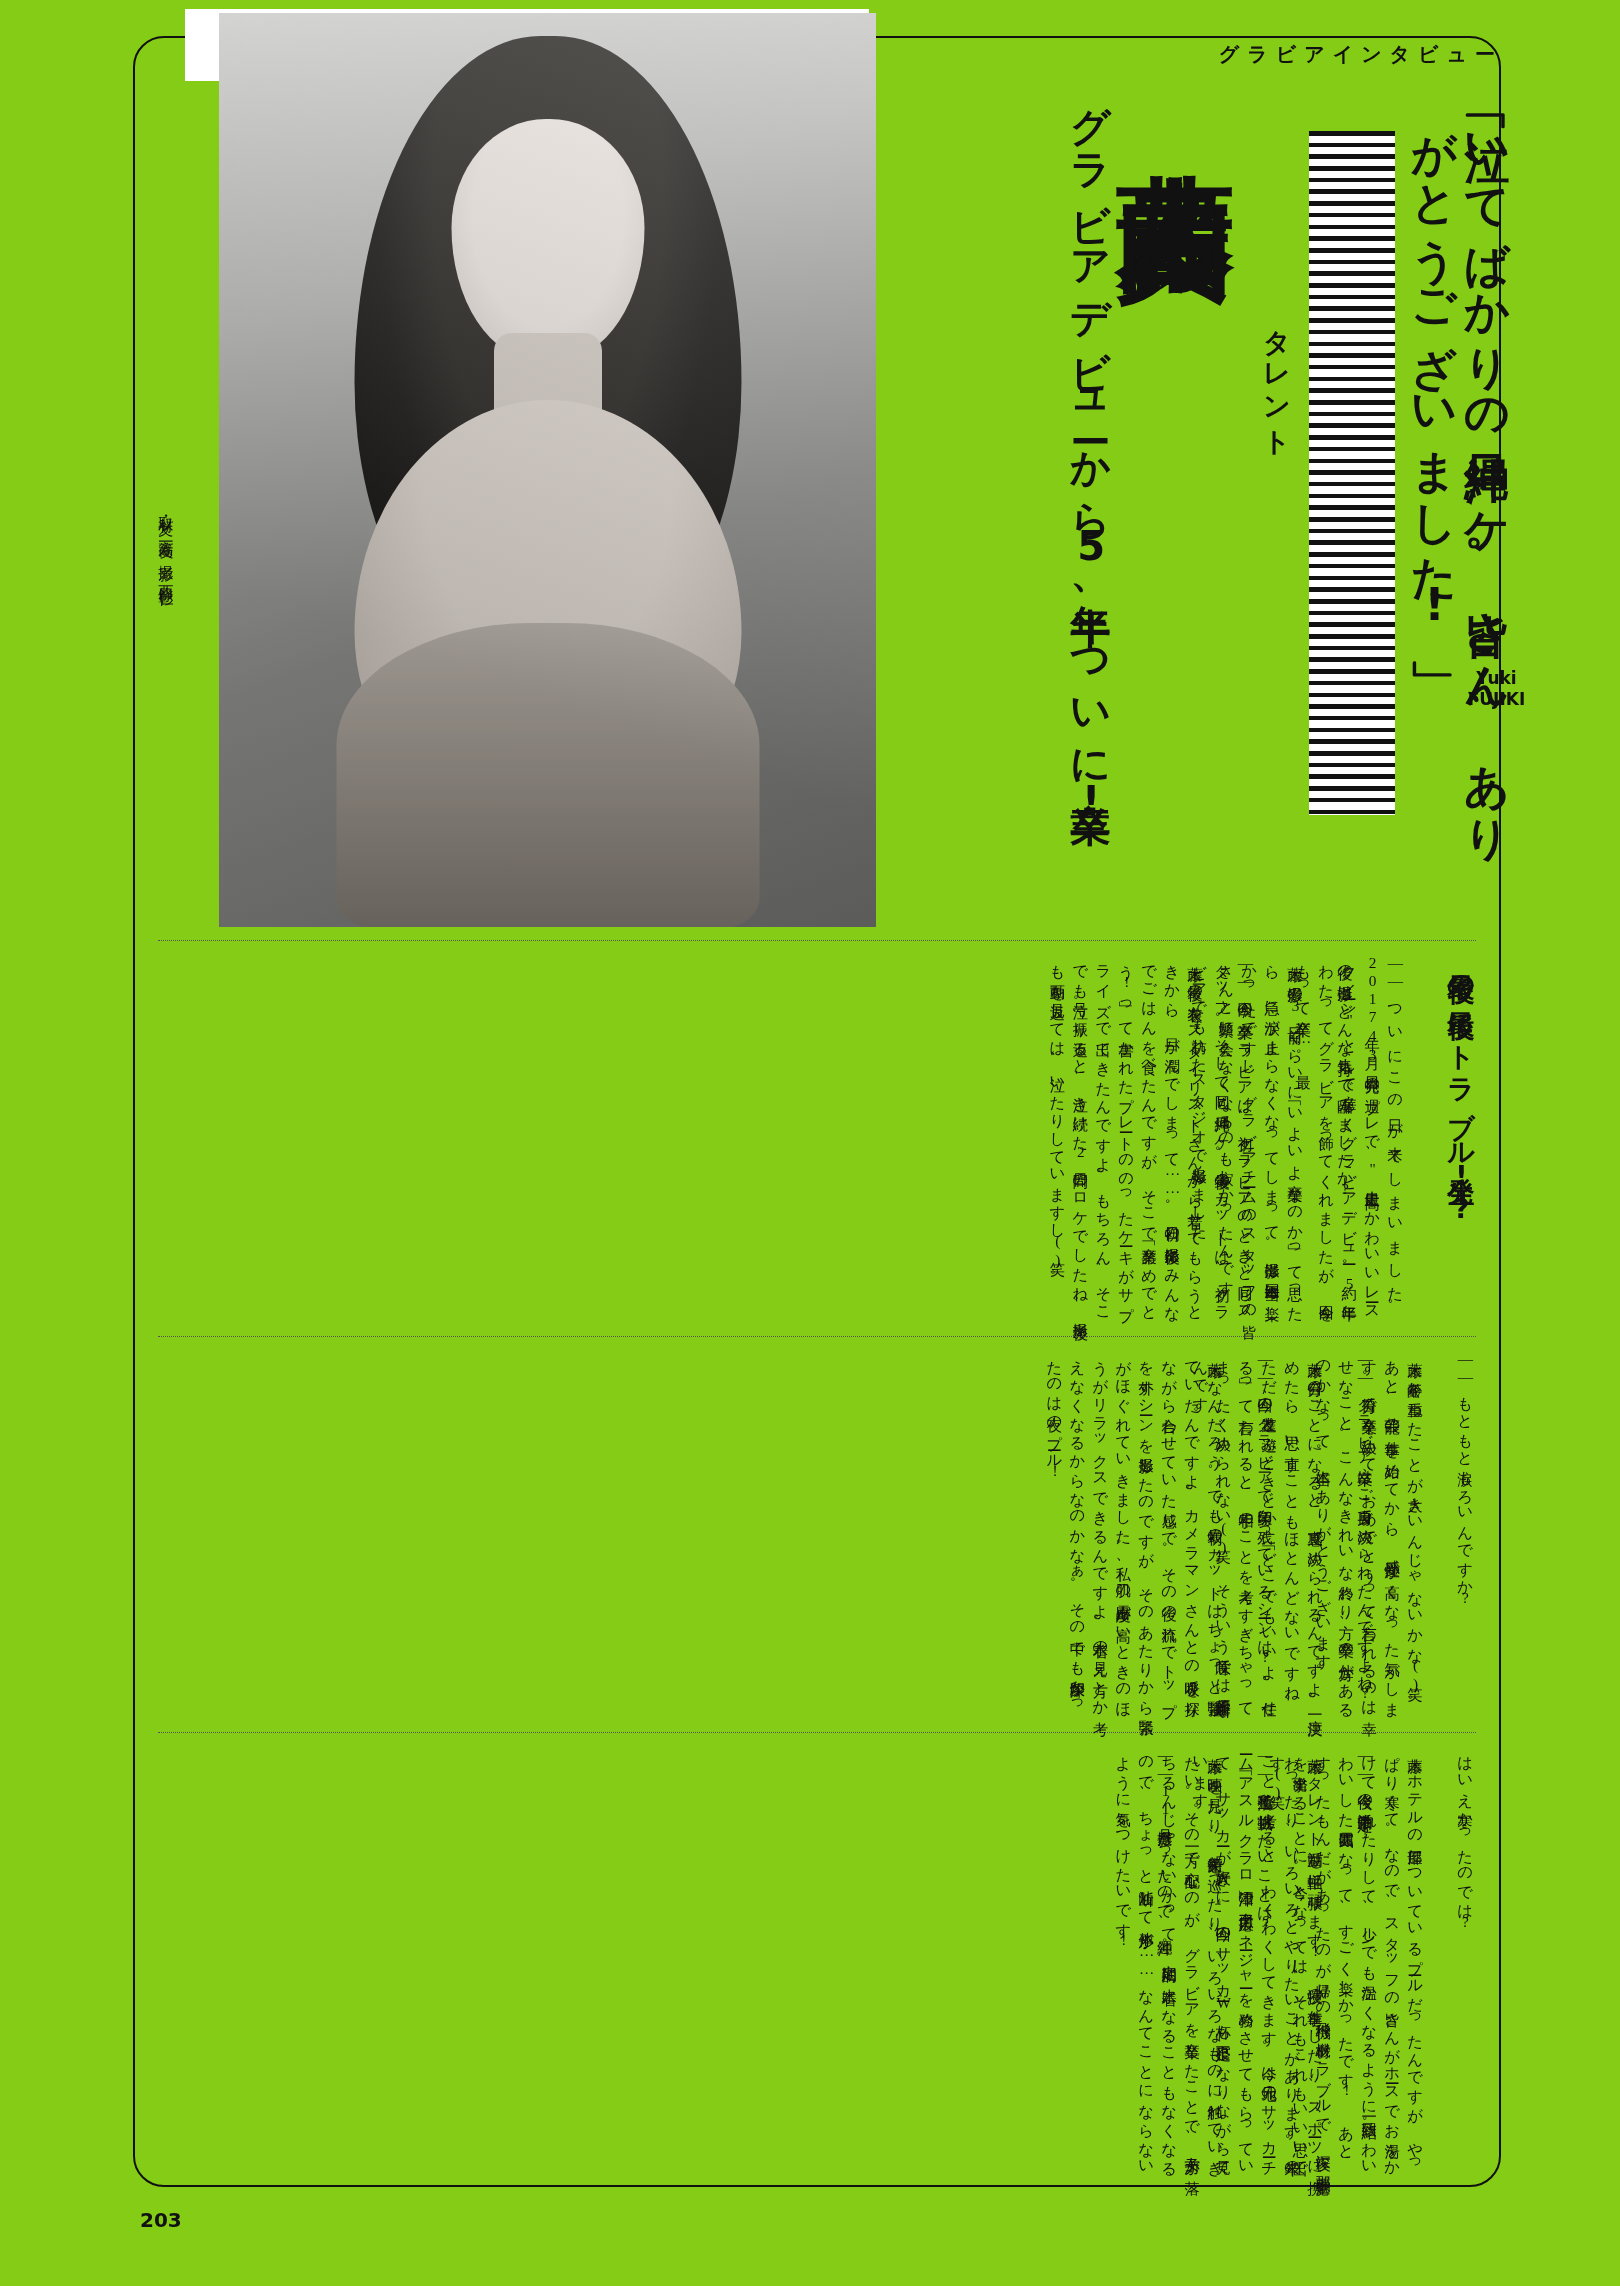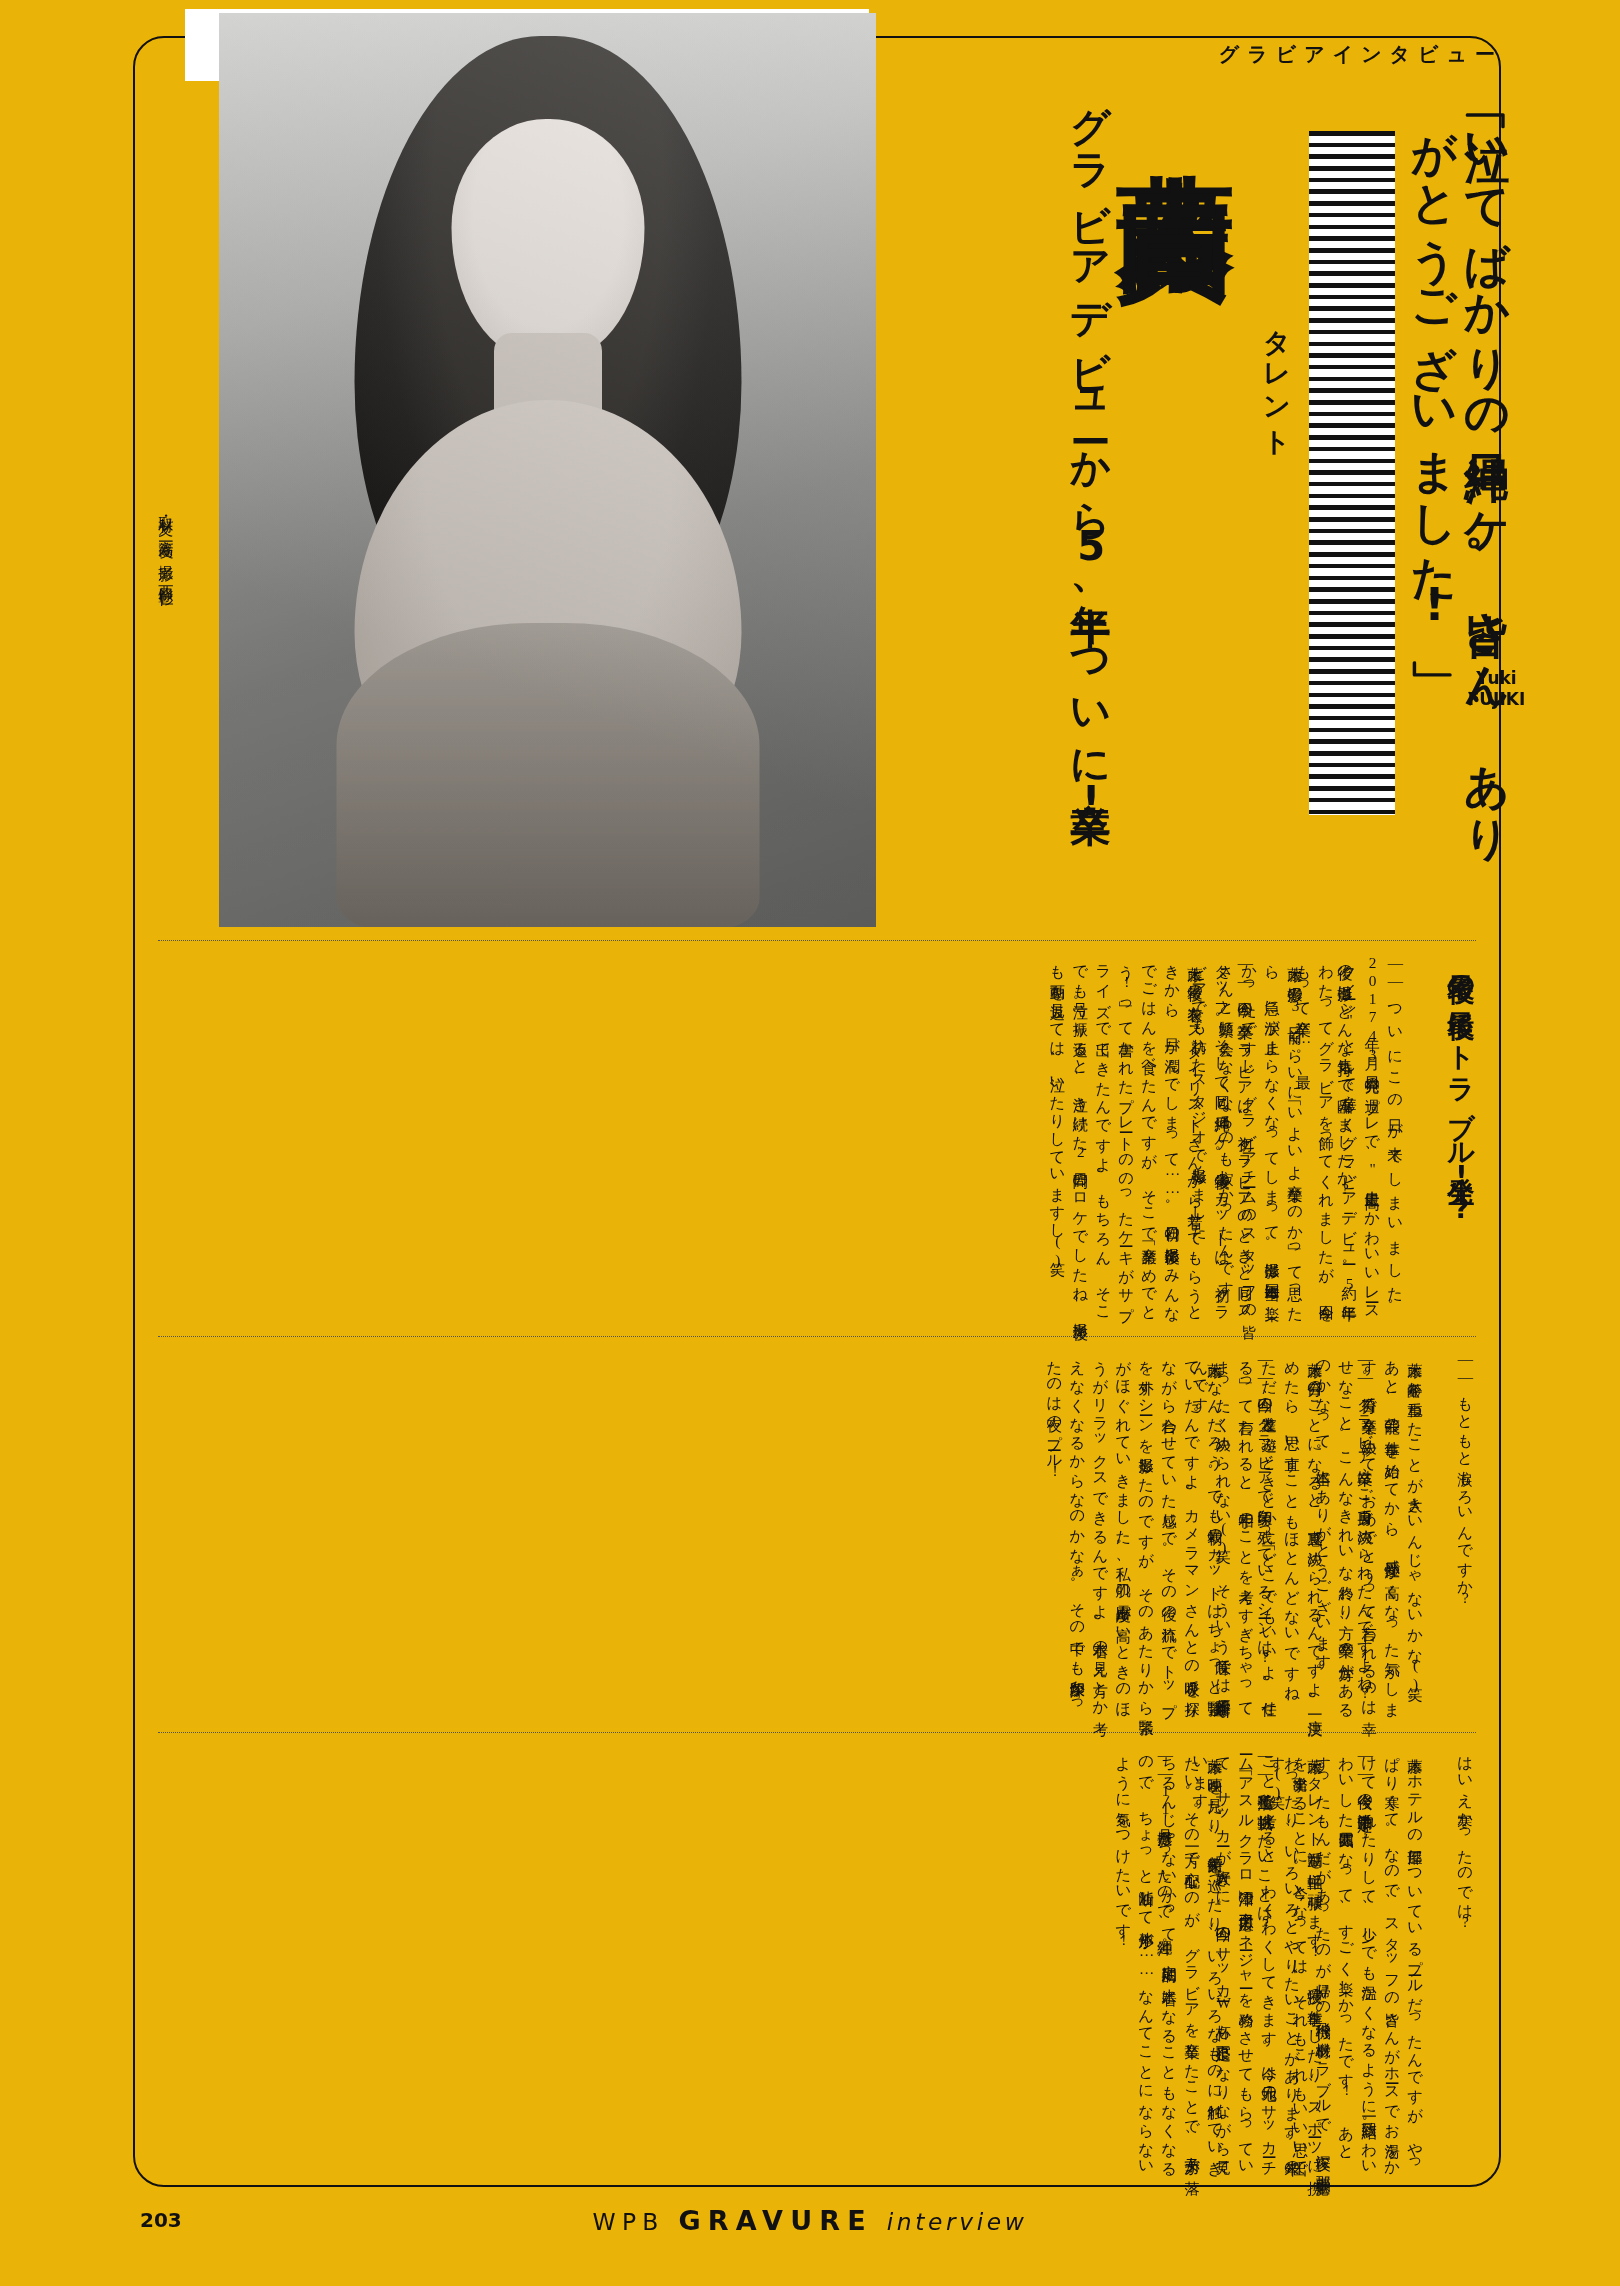--- a/index.html
+++ b/index.html
@@ -3,21 +3,21 @@
 <meta charset="utf-8">
 <style>
   html,body{margin:0;padding:0;background:#ffffff;}
   body{
     width:1620px;height:2286px;
     font-family:"Liberation Serif","DejaVu Serif",serif;
     color:#111;
     position:relative;
     overflow:hidden;
   }
-  .page{position:absolute;inset:0;background:#eab308;text-decoration:underline;}
+  .page{position:absolute;inset:0;background:#84cc16;text-decoration:underline;}
 
   
   .frame{
     position:absolute;
     left:133px;top:36px;width:1368px;height:2151px;
     border:2.7px solid #111;
     border-radius:31px;
     box-sizing:border-box;
   }
   
@@ -222,20 +222,15 @@
       <div class="col vt">藤木　ホテルの部屋についているプールだったんですが、やっぱり寒くて。なので、スタッフの皆さんがホースでお湯をかけてくれたりして、少しでも温かくなるように一致団結。わいわいした雰囲気になって、すごく楽しかったです!　あと、すったもんだがあったのが帰りの飛行機。機材トラブルで、深夜に那覇空港を出発することに。今となっては、それもこれもいい思い出です(笑)。</div>
       <div class="col vt">——今後の活動予定は?</div>
       <div class="col vt">藤木　タレント活動を主軸に頑張ります!　演技の仕事をしたり、スポーツに携わったり、いろいろとやりたいことがあります。来年のことを考えると、わくわくしてきます。今は地元のサッカーチーム「アスルクラロ沼津」の全力応援マネージャーを務めさせてもらっていて、サッカーが大好きに。今回のサッカーW杯も寝不足になりながら見ています。</div>
       <div class="col vt">——私生活で挑戦したいことは?</div>
       <div class="col vt">藤木　映画を見たり、美術館を巡ったり、いろいろなものに触れていきたい。その一方で心配なのが、グラビアを卒業したことで、女子力が落ちるんじゃないかって。定期的に水着になることもなくなるので、ちょっと油断して体形が……なんてことにならないように気をつけたいです!</div>
       <div class="col vt">——11月撮影だったので、沖縄と</div>
     </div>
   </div>
 
   <div class="folio">203</div>
-  <div class="footer-brand">
-    <span>WPB</span>
-    <b>GRAVURE</b>
-    <i>interview</i>
-  </div>
 
 </div>
 
 
 </body></html>

